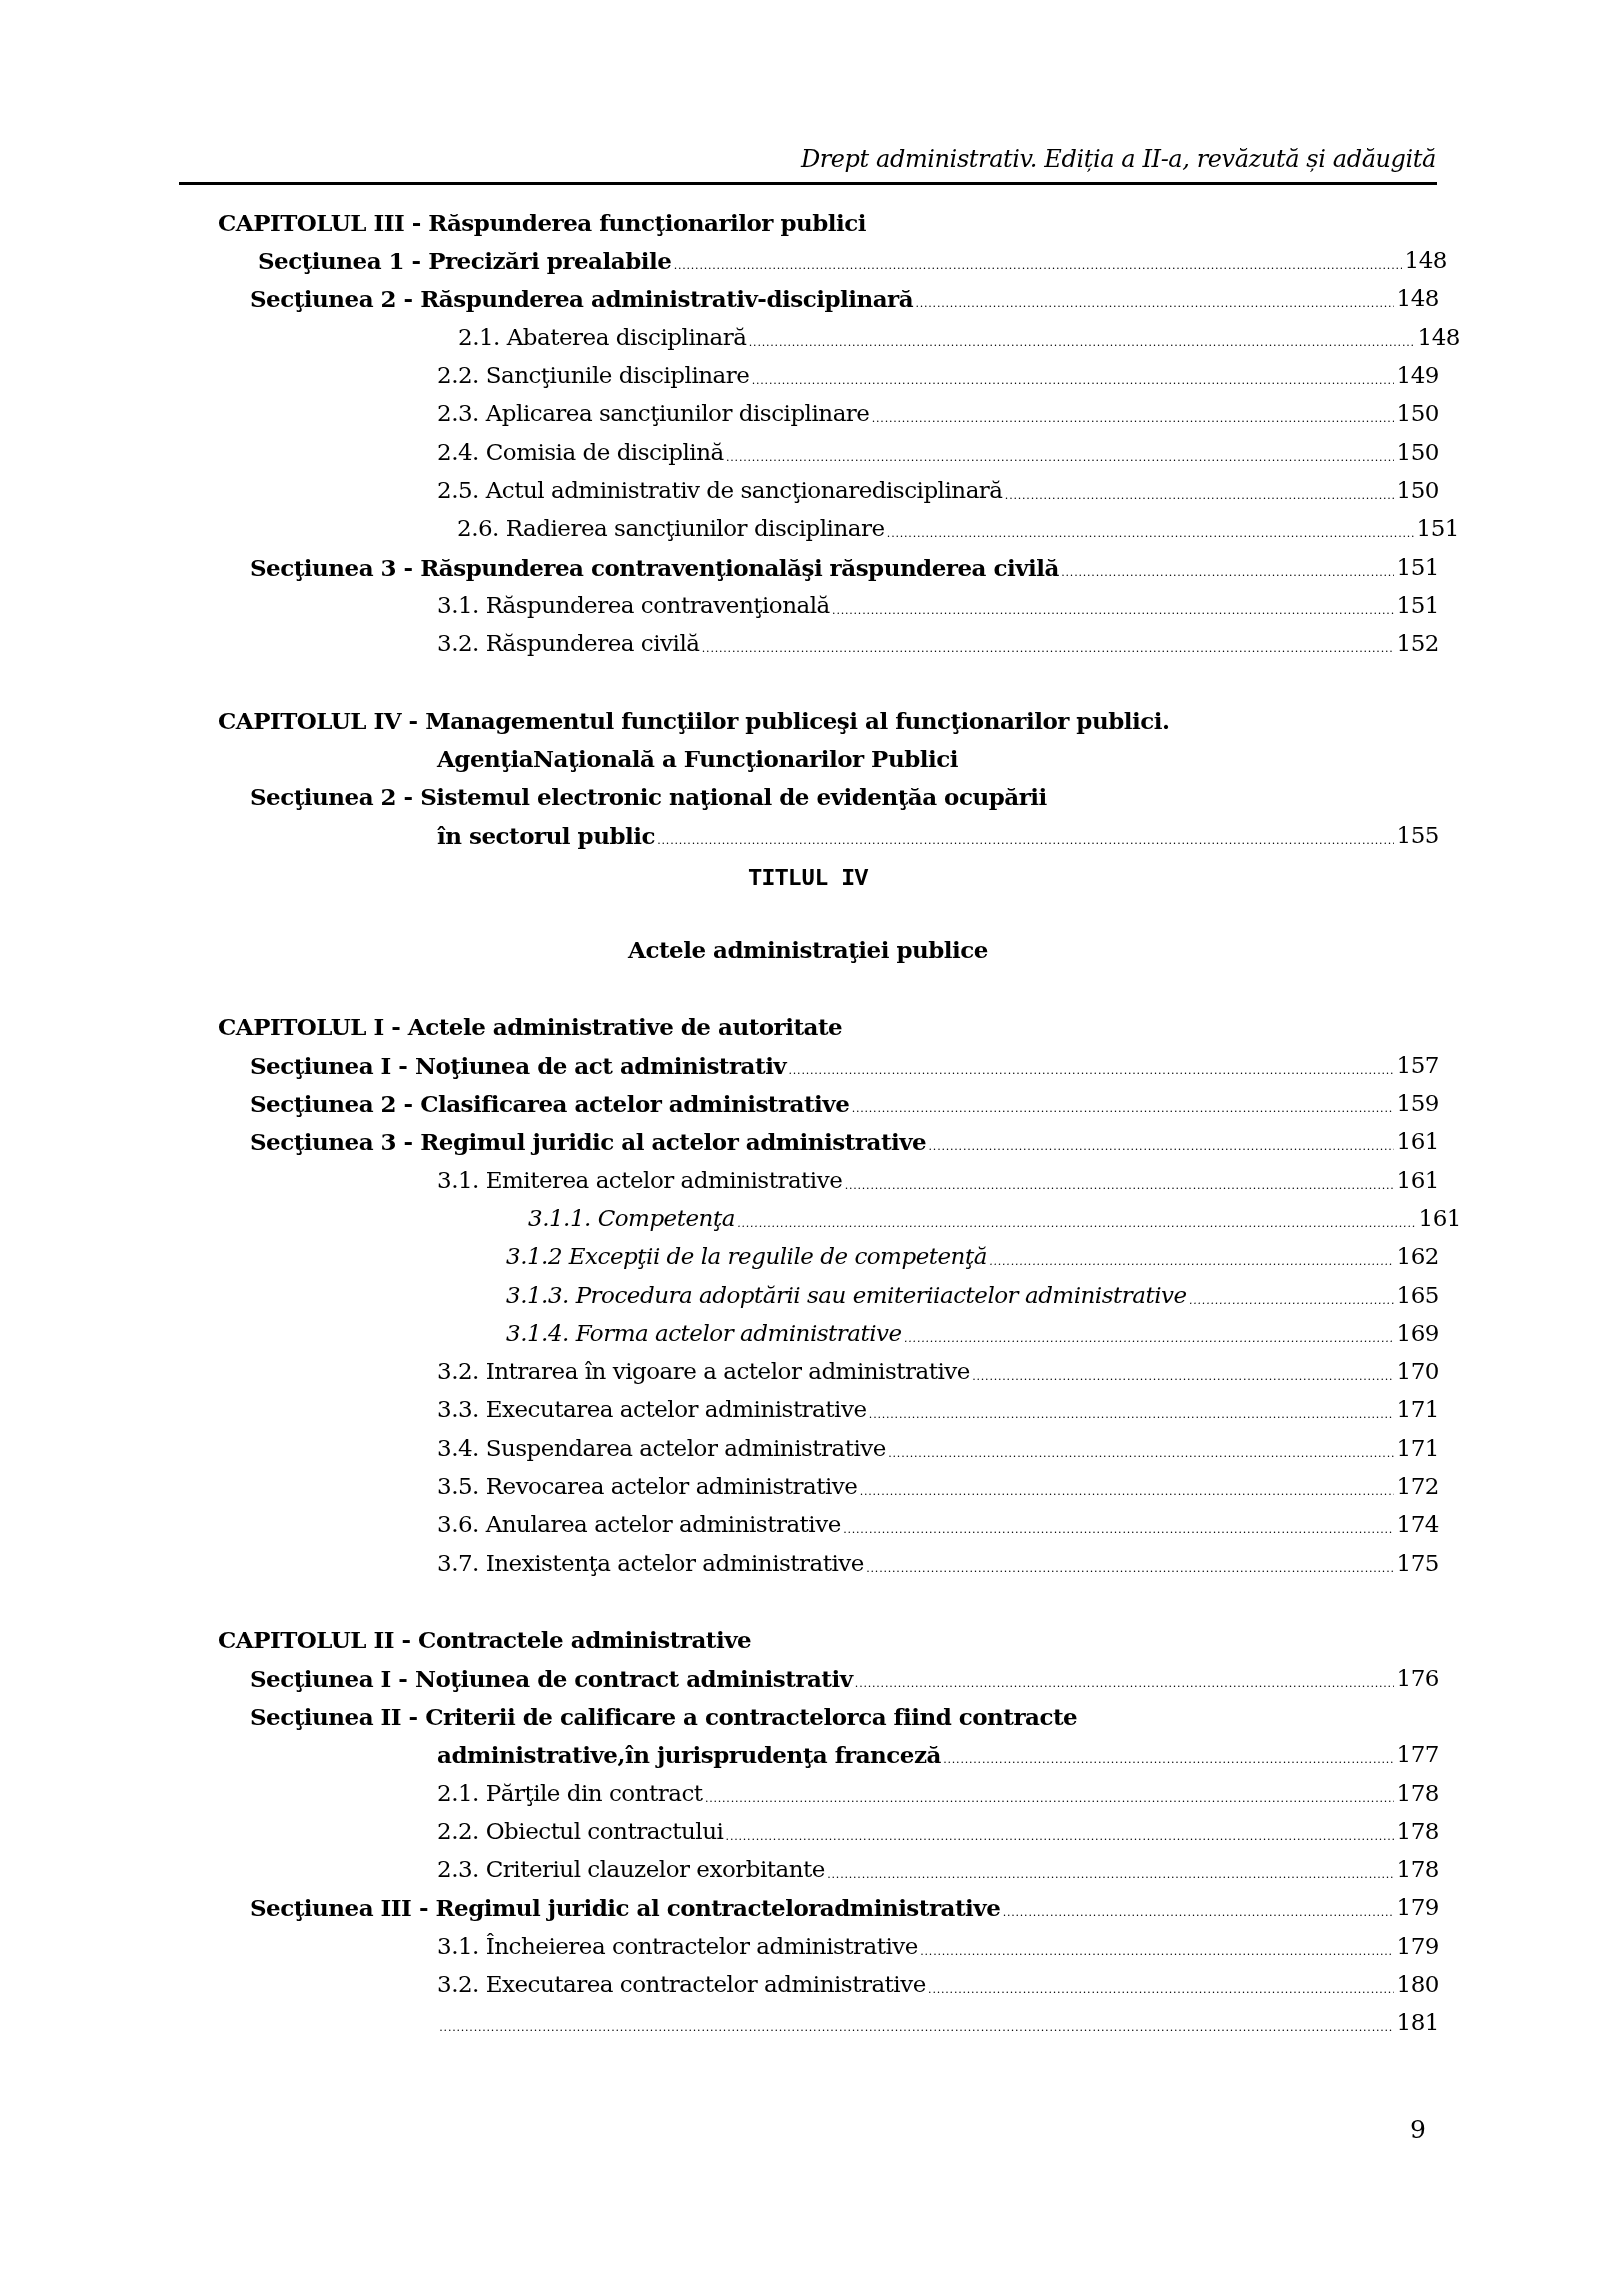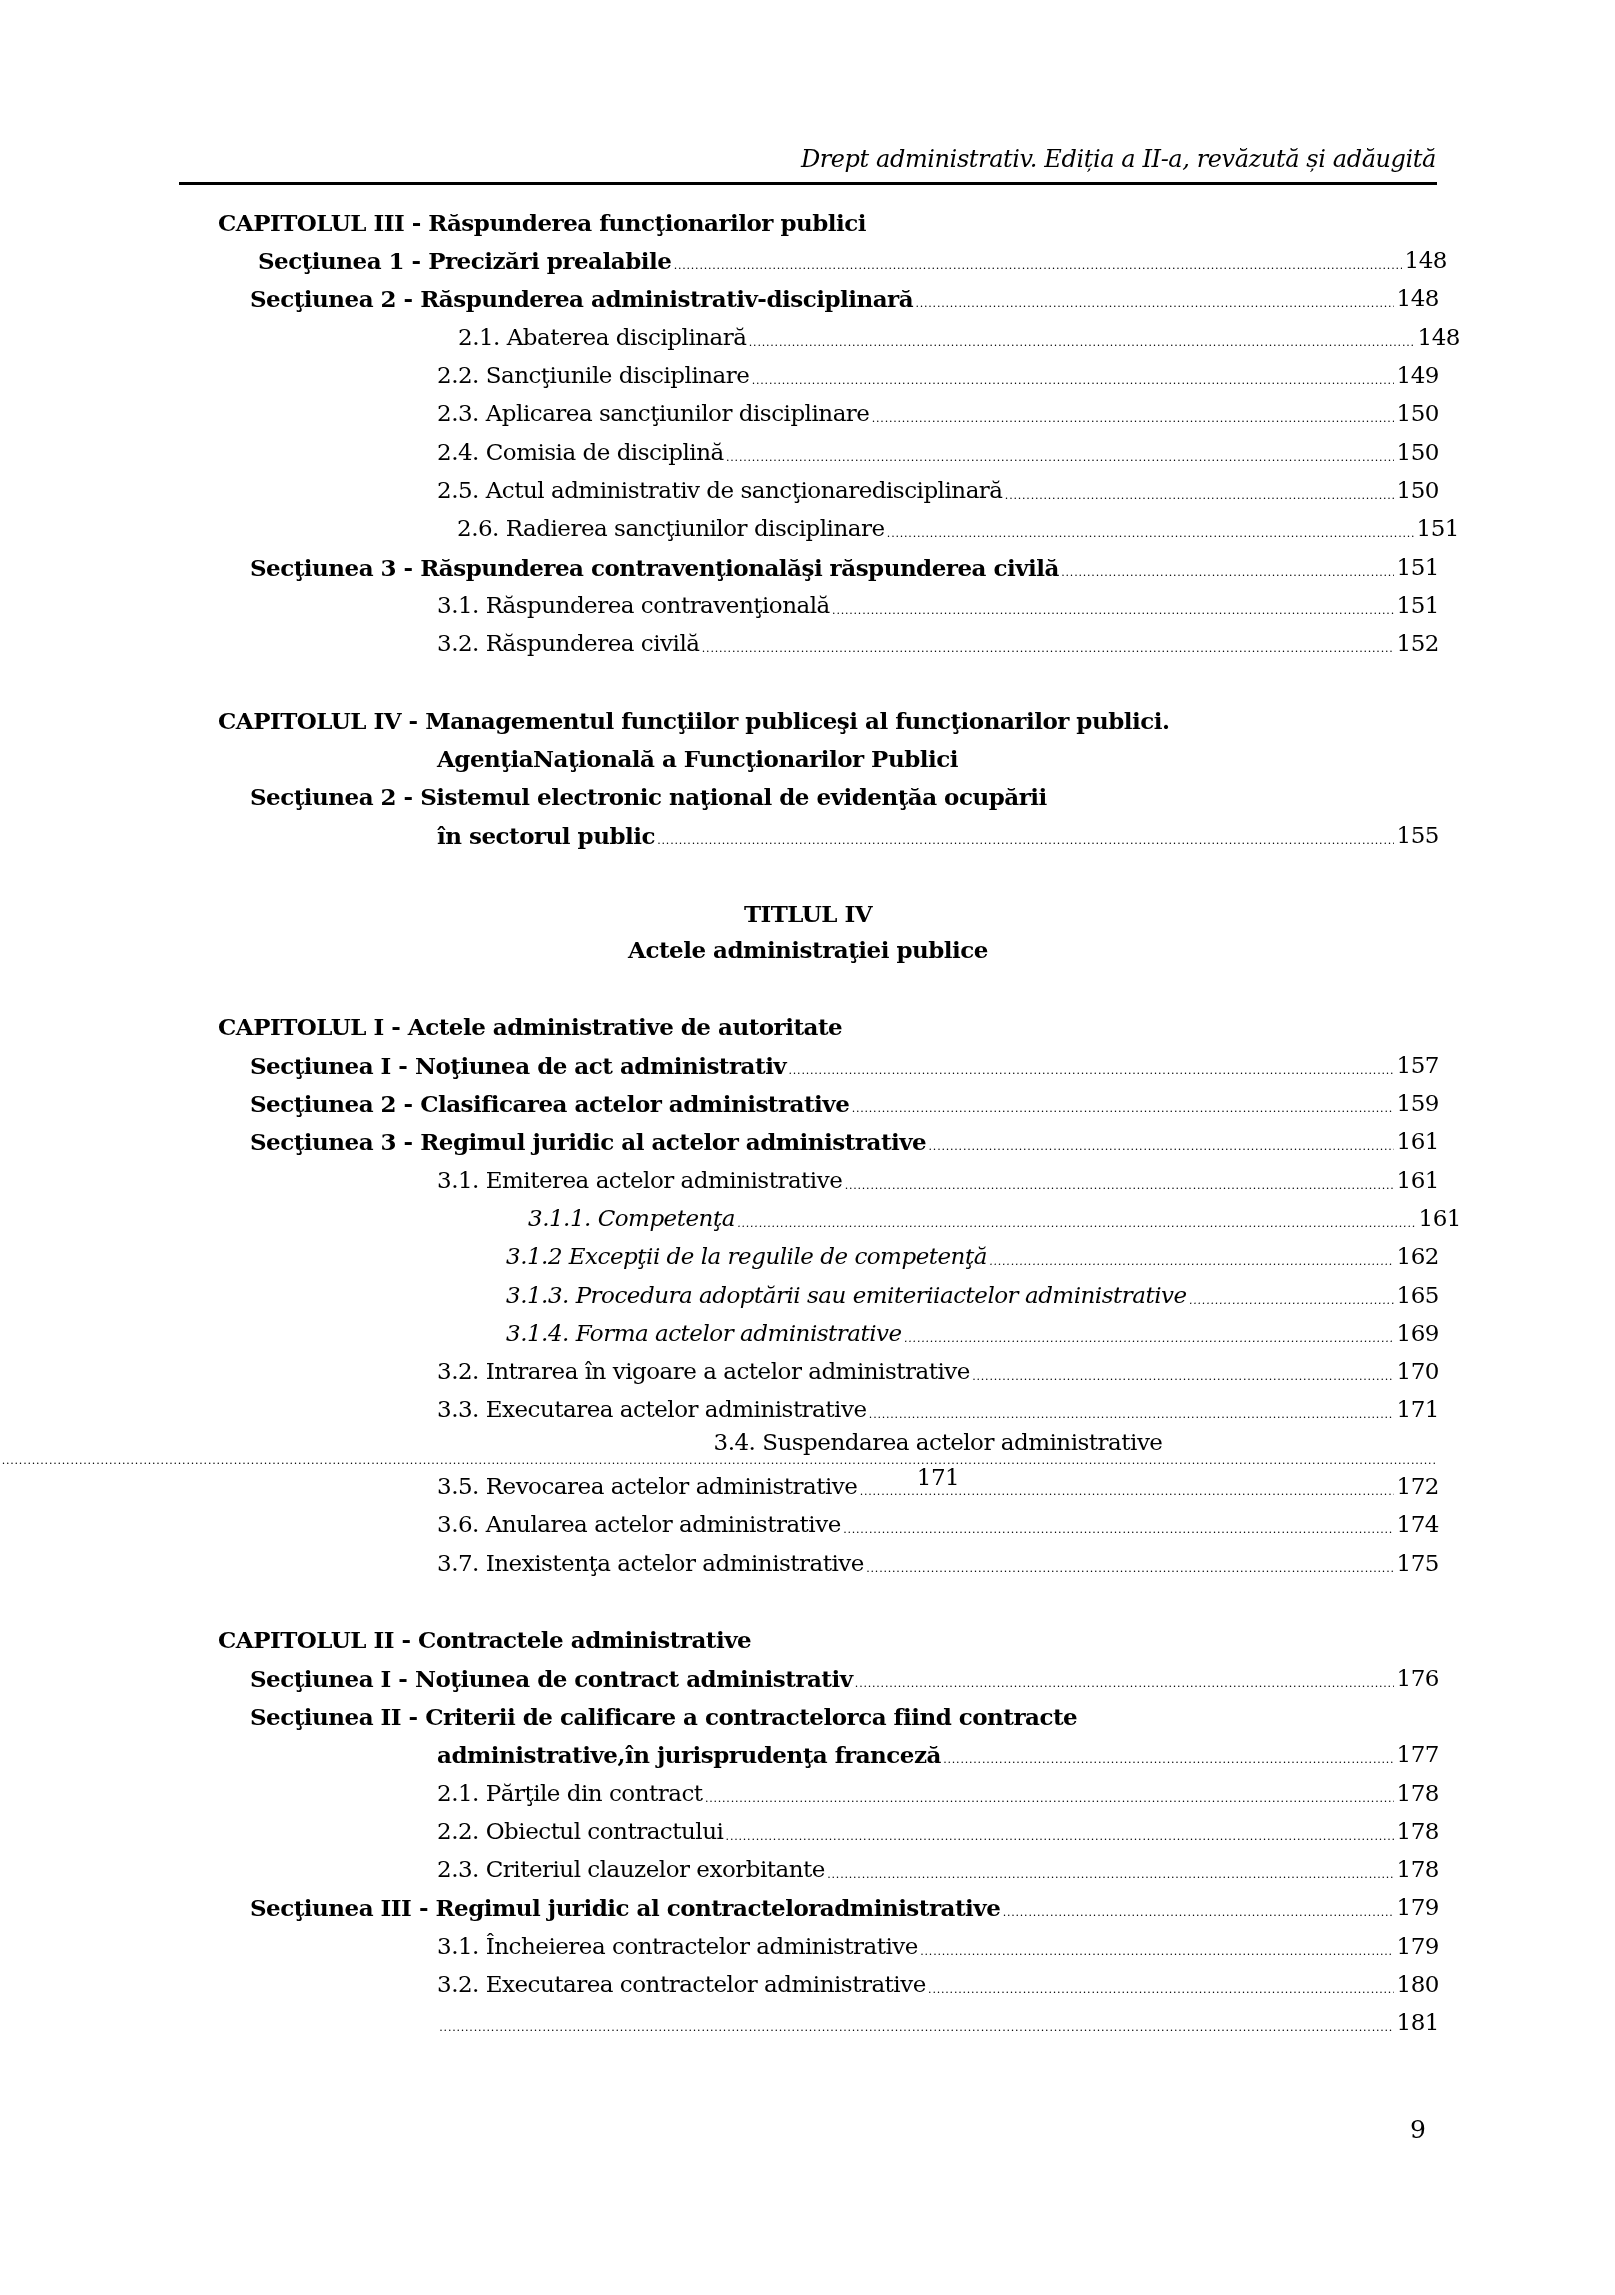--- a/index.html
+++ b/index.html
@@ -95,21 +95,21 @@
       <span class="label">AgenţiaNaţională a Funcţionarilor Publici</span>
     </div>
     <div class="row b" style="top: 777px; left: 250px;">
       <span class="label">Secţiunea 2 - Sistemul electronic naţional de evidenţăa ocupării</span>
     </div>
     <div class="row b" style="top: 816px; left: 437px; width: 1002px;">
       <span class="label">în sectorul public</span>
       <span class="leader"></span>
       <span class="page">155</span>
     </div>
-    <div class="title-line" style="top: 895px;">TITLUL IV</div>
+    <div class="title-line" style="top: 860px; font-family: Liberation Mono, monospace;">TITLUL IV</div>
     <div class="title-line" style="top: 931px;">Actele administraţiei publice</div>
     <div class="row b" style="top: 1007px; left: 218px;">
       <span class="label">CAPITOLUL I - Actele administrative de autoritate</span>
     </div>
     <div class="row b" style="top: 1046px; left: 250px; width: 1189px;">
       <span class="label">Secţiunea I - Noţiunea de act administrativ</span>
       <span class="leader"></span>
       <span class="page">157</span>
     </div>
     <div class="row b" style="top: 1084px; left: 250px; width: 1189px;">
@@ -150,21 +150,21 @@
     <div class="row" style="top: 1352px; left: 437px; width: 1002px;">
       <span class="label">3.2. Intrarea în vigoare a actelor administrative</span>
       <span class="leader"></span>
       <span class="page">170</span>
     </div>
     <div class="row" style="top: 1390px; left: 437px; width: 1002px;">
       <span class="label">3.3. Executarea actelor administrative</span>
       <span class="leader"></span>
       <span class="page">171</span>
     </div>
-    <div class="row" style="top: 1429px; left: 437px; width: 1002px; flex-direction: column;">
+    <div class="row" style="top: 1429px; left: 437px; width: 1002px;">
       <span class="label">3.4. Suspendarea actelor administrative</span>
       <span class="leader"></span>
       <span class="page">171</span>
     </div>
     <div class="row" style="top: 1467px; left: 437px; width: 1002px;">
       <span class="label">3.5. Revocarea actelor administrative</span>
       <span class="leader"></span>
       <span class="page">172</span>
     </div>
     <div class="row" style="top: 1505px; left: 437px; width: 1002px;">

